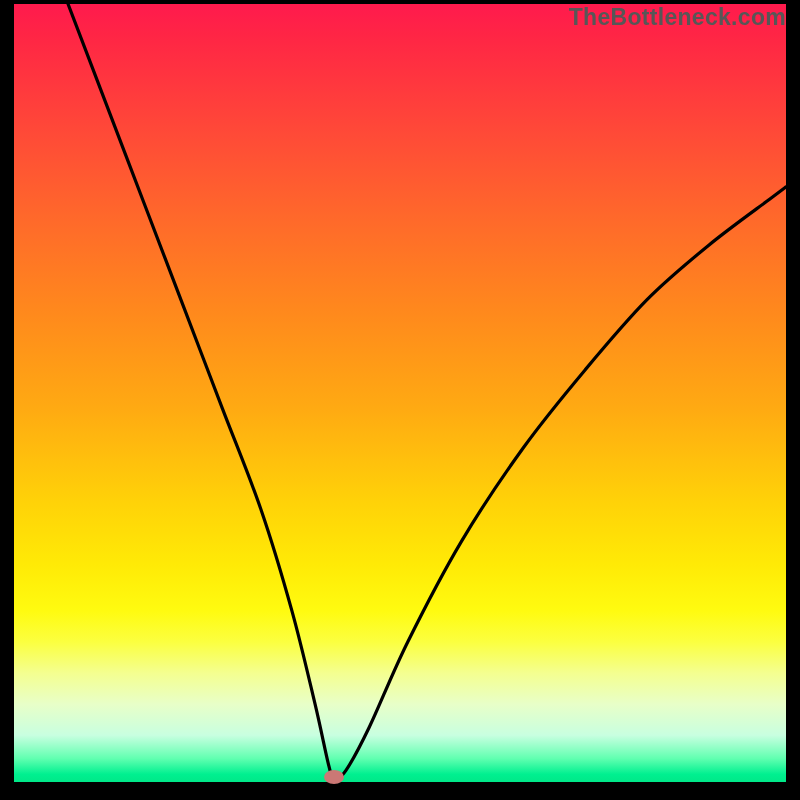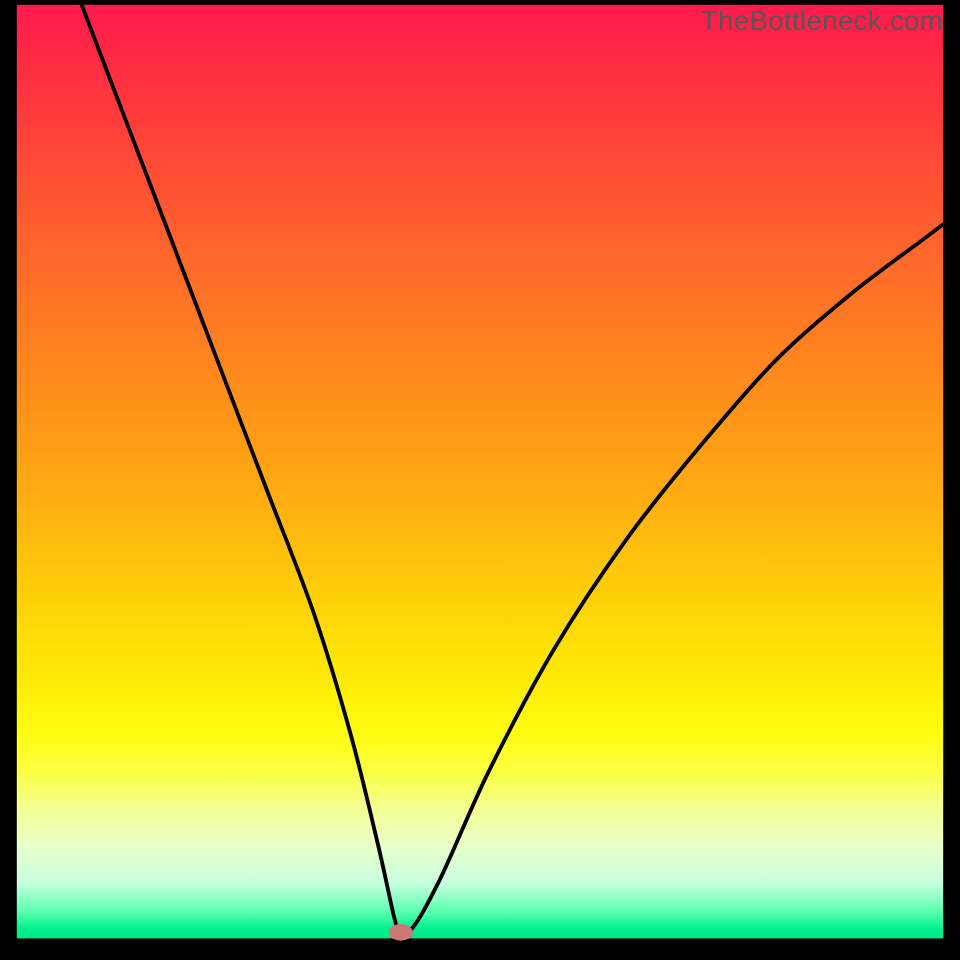--- a/index.html
+++ b/index.html
@@ -14,21 +14,21 @@
     position: relative;
     font-family: Arial, sans-serif;
     overflow: hidden;
   }
   .watermark {
     position: absolute;
     top: 4px;
     right: 14px;
     color: #575757;
     font-size: 23px;
-    font-weight: 400;
+    font-weight: 700;
     z-index: 10;
     letter-spacing: 0.3px;
   }
   .chart-area {
     position: absolute;
     left: 14px;
     top: 4px;
     width: 772px;
     height: 778px;
     background: linear-gradient(to bottom,

